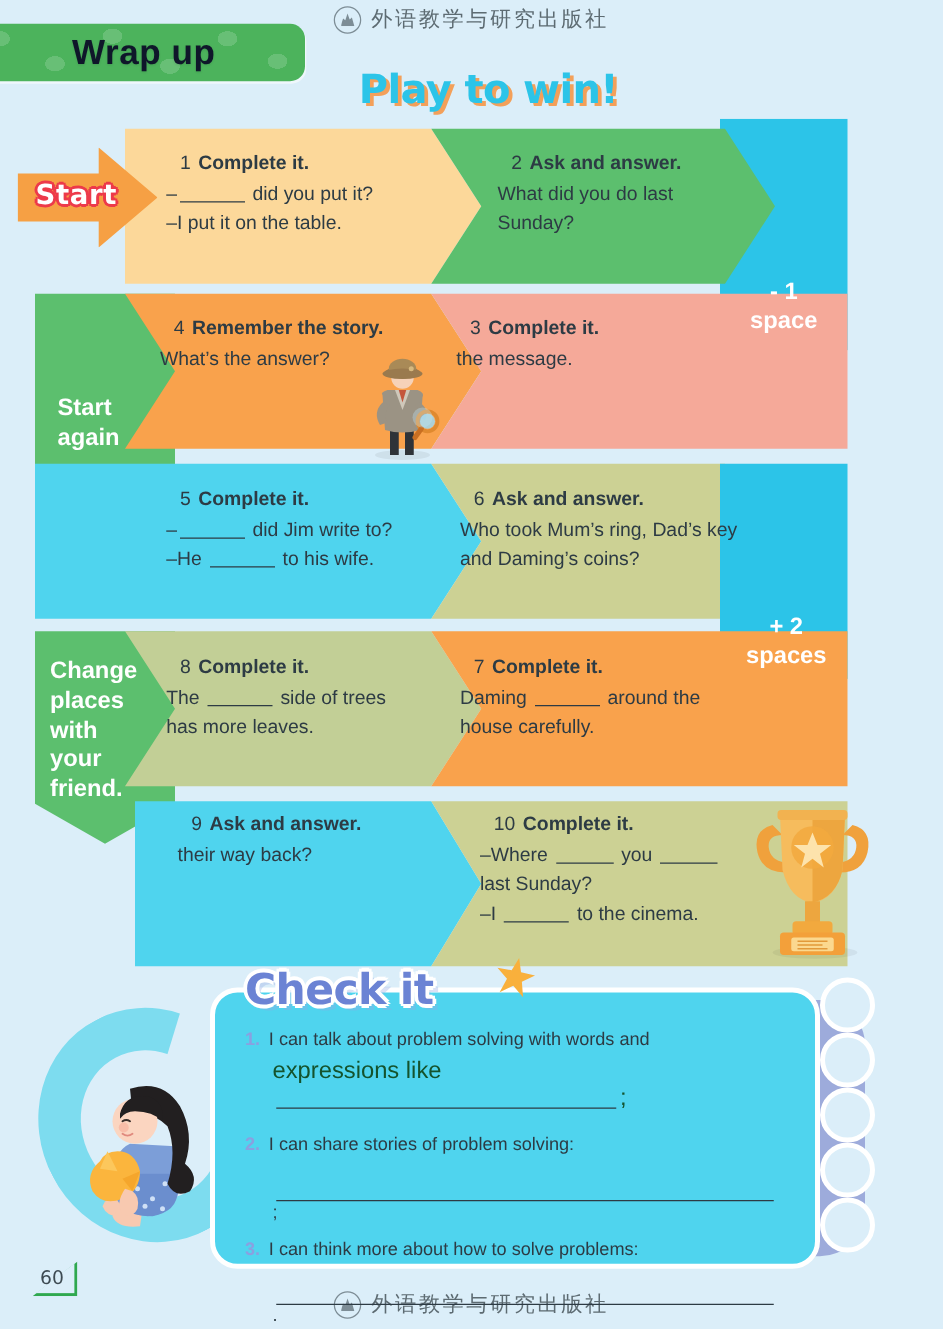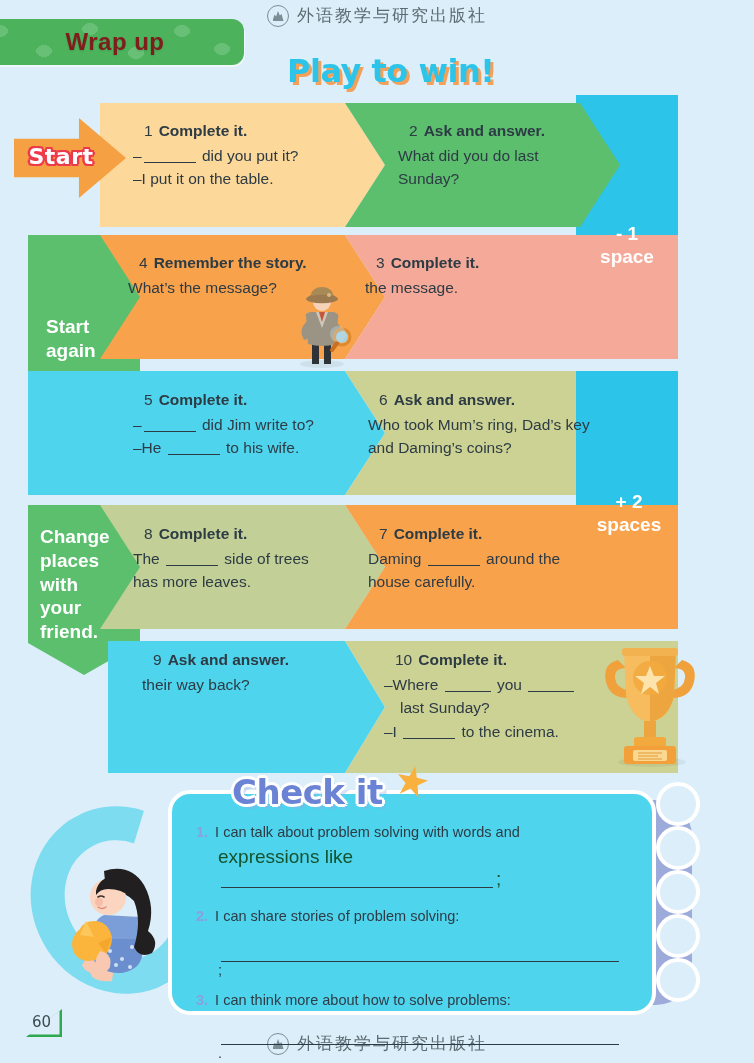--- a/index.html
+++ b/index.html
@@ -43,21 +43,21 @@
     content:""; position:absolute; inset:0; border-radius: 0 12px 12px 0;
     background-image: radial-gradient(ellipse 13px 10px at 14px 12px, rgba(255,255,255,.16) 60%, transparent 61%),
                       radial-gradient(ellipse 13px 10px at 58px 32px, rgba(255,255,255,.16) 60%, transparent 61%),
                       radial-gradient(ellipse 13px 10px at 104px 10px, rgba(255,255,255,.16) 60%, transparent 61%),
                       radial-gradient(ellipse 13px 10px at 150px 34px, rgba(255,255,255,.16) 60%, transparent 61%),
                       radial-gradient(ellipse 13px 10px at 196px 12px, rgba(255,255,255,.16) 60%, transparent 61%),
                       radial-gradient(ellipse 13px 10px at 236px 30px, rgba(255,255,255,.16) 60%, transparent 61%);
   }
   .wrapup span {
     position: relative; z-index:2;
-    color:#7f1d1d; font-size: 24px; font-weight: bold; letter-spacing: .5px;
+    color:#0f172a; font-size: 28px; font-weight: bold; letter-spacing: .5px;
     text-shadow: 0 1px 2px rgba(0,0,0,.12);
   }
 
   
   .play-title {
     position: absolute; left: 287px; top: 52px;
     font-size: 32px; font-weight: bold; letter-spacing: -.5px;
     color: #2cc4e8;
     text-shadow: 3px 3px 0 #f3a05a;
     font-family: "DejaVu Sans", sans-serif;
@@ -111,21 +111,20 @@
   
   .check-title {
     position:absolute; left: 196px; top: 772px;
     font-size: 34px; font-weight: bold; color:#6b83d4;
     letter-spacing: -.5px;
     text-shadow: -2px -2px 0 #fff, 2px -2px 0 #fff, -2px 2px 0 #fff, 2px 2px 0 #fff,
                  0 3px 0 #fff, 3px 0 0 #fff, -3px 0 0 #fff, 0 -3px 0 #fff,
                  4px 5px 0 rgba(150,170,225,.35);
     font-family: "DejaVu Sans", sans-serif;
     z-index: 8;
-    margin-left: 36px;
   }
   .check-star {
     position:absolute; left: 396px; top: 766px; width: 32px; height: 32px;
     background:#f9b03c; z-index: 8;
     clip-path: polygon(50% 0%, 62% 34%, 98% 35%, 69% 57%, 80% 94%, 50% 71%, 20% 94%, 31% 57%, 2% 35%, 38% 34%);
     transform: rotate(12deg);
   }
   .scallop {
     position:absolute; left: 620px; top: 800px; width: 72px; height: 205px;
     background:#9dabdb; z-index: 2;
@@ -270,21 +269,21 @@
       <span class="n">2</span><span>Ask and answer.</span>
     </div>
     <div>What did you do last</div>
     <div>Sunday?</div>
   </div>
 
   <div class="cell" style="left:128px; top:251px; width:240px;">
     <div class="hd">
       <span class="n">4</span><span>Remember the story.</span>
     </div>
-    <div>What’s the message?</div>
+    <div>What’s the answer?</div>
   </div>
 
   <div class="cell" style="left:365px; top:251px; width:260px;">
     <div class="hd">
       <span class="n">3</span><span>Complete it.</span>
     </div>
     <div>the message.</div>
   </div>
 
   <svg class="ill" style="position:absolute;left:286px;top:282px" width="72" height="86" viewBox="0 0 72 86">
@@ -344,21 +343,21 @@
       <span class="n">9</span><span>Ask and answer.</span>
     </div>
     <div>their way back?</div>
   </div>
 
   <div class="cell" style="left:384px; top:648px; width:235px;">
     <div class="hd">
       <span class="n">10</span><span>Complete it.</span>
     </div>
     <div>–Where <span class="blank sm"></span> you <span class="blank sm"></span></div>
-    <div style="padding-left:16px">last Sunday?</div>
+    <div style="padding-left:0">last Sunday?</div>
     <div>–I <span class="blank"></span> to the cinema.</div>
   </div>
 
   <svg style="position:absolute;left:596px;top:642px" width="108" height="126" viewBox="0 0 108 126">
     <ellipse cx="56" cy="120" rx="34" ry="5" fill="rgba(0,0,0,.05)"></ellipse>
     <path d="M22 18 Q6 22 10 40 Q14 56 32 56 L32 48 Q20 46 19 36 Q18 26 30 26 Z" fill="#f0a13c"></path>
     <path d="M86 18 Q102 22 98 40 Q94 56 76 56 L76 48 Q88 46 89 36 Q90 26 78 26 Z" fill="#f0a13c"></path>
     <path d="M28 10 H80 L78 54 Q72 78 54 80 Q36 78 30 54 Z" fill="#f6bc5d"></path>
     <path d="M54 10 H80 L78 54 Q73 76 54 80 Z" fill="#eda63f"></path>
     <rect x="26" y="6" width="56" height="8" rx="3" fill="#f2b250"></rect>

